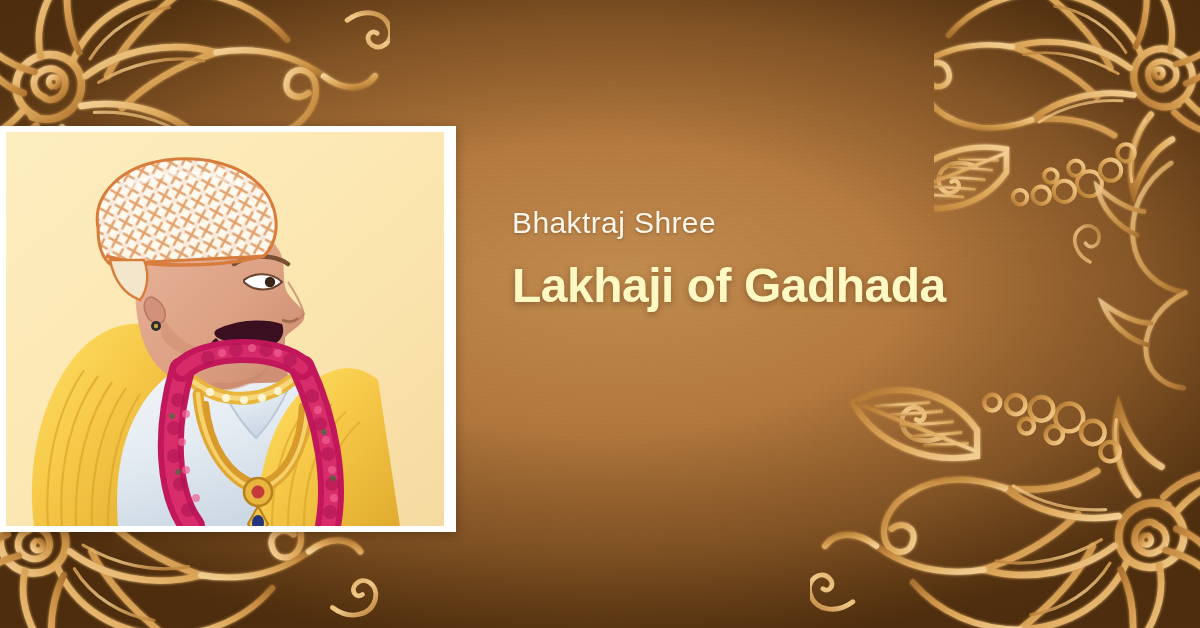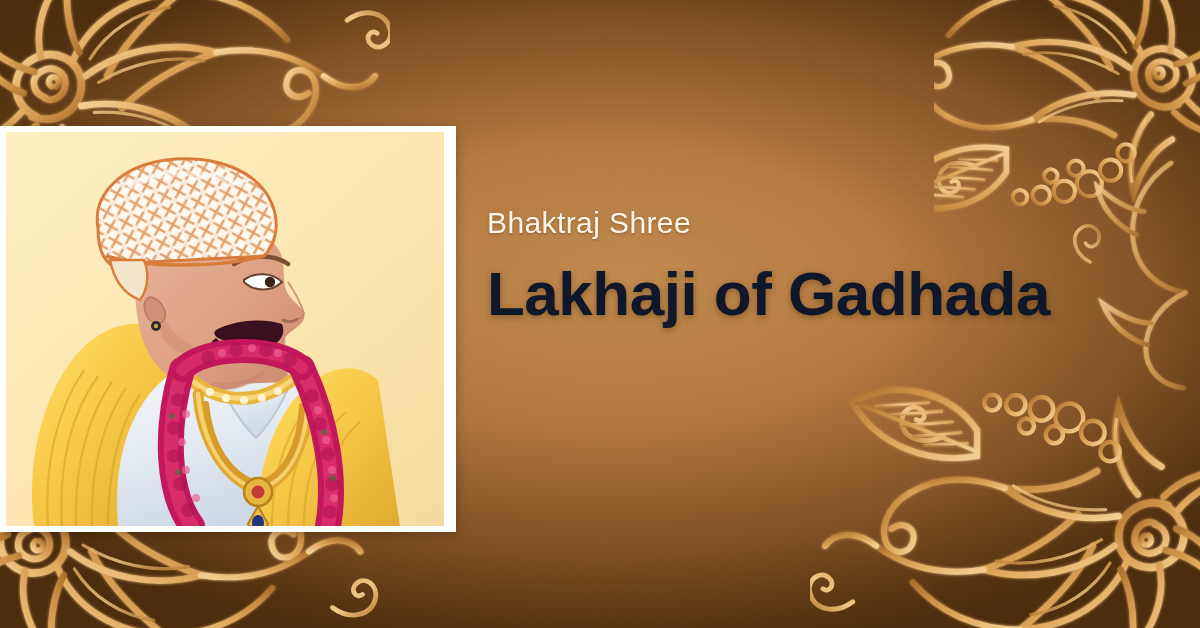--- a/index.html
+++ b/index.html
@@ -65,37 +65,37 @@
   #portrait-photo {
     position:relative;
     width:100%; height:100%;
     overflow:hidden;
     background:linear-gradient(150deg,#fdeec0 0%,#fbe5ae 48%,#f7dfa4 100%);
   }
 
   
   #text-block {
     position:absolute;
-    left:487px; top:206px;
+    left:512px; top:206px;
     width:640px;
   }
   #eyebrow {
     font-size:30px;
     font-weight:300;
     letter-spacing:.4px;
     color:#fdf6ea;
     line-height:1.1;
     text-shadow:0 1px 3px rgba(60,28,0,.35);
   }
   #headline {
     margin-top:22px;
-    font-size:62px;
+    font-size:48px;
     font-weight:700;
     letter-spacing:-.5px;
-    color:#0f172a;
+    color:#fef9c3;
     line-height:1.05;
     white-space:nowrap;
     text-shadow:0 2px 6px rgba(60,28,0,.38);
   }
 </style>
 </head>
 <body>
 
 <div id="banner">
 

